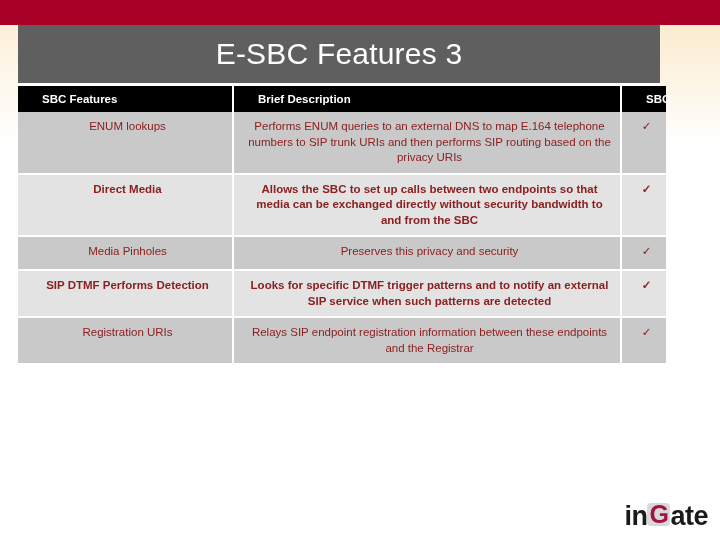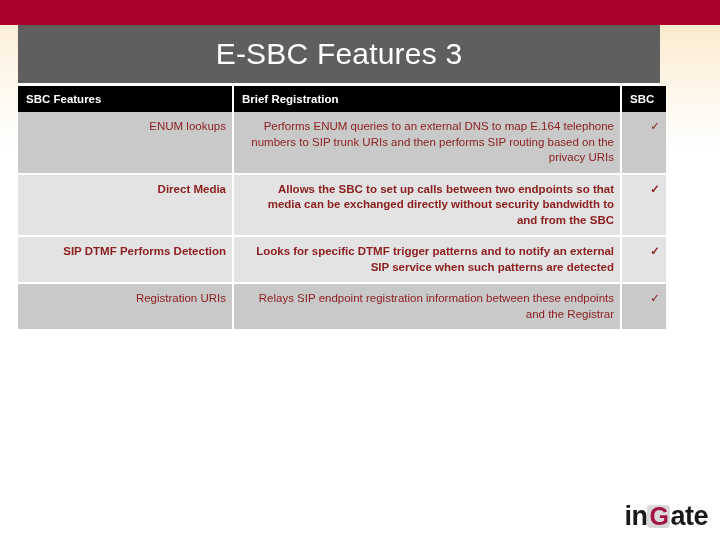--- a/index.html
+++ b/index.html
@@ -80,31 +80,31 @@
   #features-table col.c-feature { width: 216px; }
   #features-table col.c-desc    { width: 388px; }
   #features-table col.c-sbc     { width: 44px;  }
 
   #features-table th {
     background: #000000;
     color: #FFFFFF;
     font-size: 11.5px;
     font-weight: bold;
     text-align: left;
-    padding: 7px 0 7px 8px;
+    padding: 7px 0 7px 24px;
     vertical-align: middle;
     border-right: 2px solid #FFFFFF;
     white-space: nowrap;
   }
   #features-table th.last-head { border-right: none; }
 
   #features-table td {
     font-size: 11.5px;
     color: #8C2020;
-    text-align: right;
+    text-align: center;
     vertical-align: top;
     padding: 7px 6px 7px 11px;
     border-right: 2px solid #FFFFFF;
     border-bottom: 2px solid #FFFFFF;
     line-height: 1.35;
   }
   #features-table td.cell-last { border-right: none; }
 
   tr.band-a td { background: #C9C9C9; }
   tr.band-b td { background: #E3E3E3; font-weight: bold; }
@@ -134,21 +134,21 @@
     align-items: center;
     justify-content: flex-end;
   }
   .logo-word {
     font-size: 27px;
     font-weight: bold;
     color: #1A1A1A;
     letter-spacing: -0.5px;
     line-height: 1;
     display: flex;
-    align-items: center;
+    align-items: flex-start;
   }
   .logo-g-box {
     display: inline-flex;
     align-items: center;
     justify-content: center;
     background: #D8D8D8;
     border-radius: 4px;
     width: 23px;
     height: 23px;
     margin: 0 0px;
@@ -173,33 +173,38 @@
 
   <table id="features-table">
     <colgroup>
       <col class="c-feature">
       <col class="c-desc">
       <col class="c-sbc">
     </colgroup>
     <thead>
       <tr>
         <th>SBC Features</th>
-        <th>Brief Registration</th>
+        <th>Brief Description</th>
         <th class="last-head">SBC</th>
       </tr>
     </thead>
     <tbody>
       <tr class="band-a r-tall">
         <td>ENUM lookups</td>
         <td>Performs ENUM queries to an external DNS to map E.164 telephone numbers to SIP trunk URIs and then performs SIP routing based on the privacy URIs</td>
         <td class="sbc-cell cell-last">✓</td>
       </tr>
       <tr class="band-b r-tall">
         <td>Direct Media</td>
         <td>Allows the SBC to set up calls between two endpoints so that media can be exchanged directly without security bandwidth to and from the SBC</td>
+        <td class="sbc-cell cell-last">✓</td>
+      </tr>
+      <tr class="band-a r-short">
+        <td>Media Pinholes</td>
+        <td>Preserves this privacy and security</td>
         <td class="sbc-cell cell-last">✓</td>
       </tr>
       <tr class="band-b r-medium">
         <td>SIP DTMF Performs Detection</td>
         <td>Looks for specific DTMF trigger patterns and to notify an external SIP service when such patterns are detected</td>
         <td class="sbc-cell cell-last">✓</td>
       </tr>
       <tr class="band-a r-medium">
         <td>Registration URIs</td>
         <td>Relays SIP endpoint registration information between these endpoints and the Registrar</td>

